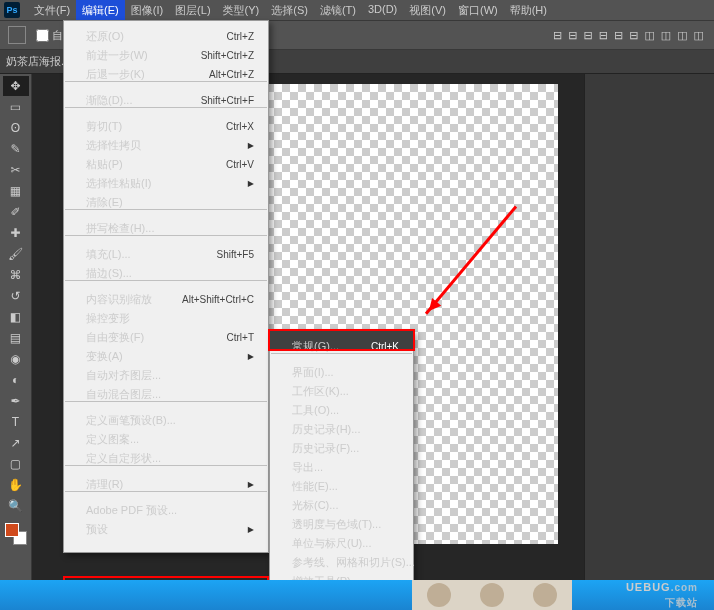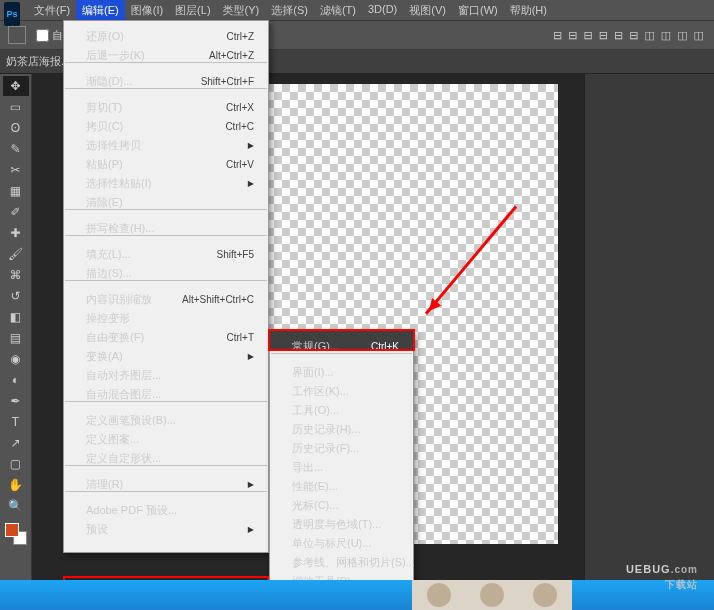--- a/index.html
+++ b/index.html
@@ -1,18 +1,18 @@
 <!DOCTYPE html>
 <html><head>
   <meta charset="utf-8">
   <style>
     *{margin:0;padding:0;box-sizing:border-box;font-family:"Microsoft YaHei",Arial,sans-serif;font-size:11px;color:#ccc;user-select:none}
     body{background:#535353;width:714px;height:610px;overflow:hidden;position:relative}
     .topbar{height:20px;background:#535353;display:flex;align-items:center;padding-left:28px;position:relative}
-    .topbar .logo{position:absolute;left:4px;top:2px;width:16px;height:24px;background:#001e36;border-radius:2px;display:flex;align-items:center;justify-content:center;color:#31a8ff;font-size:9px;font-weight:bold}
+    .topbar .logo{position:absolute;left:4px;top:2px;width:16px;height:16px;background:#001e36;border-radius:2px;display:flex;align-items:center;justify-content:center;color:#31a8ff;font-size:9px;font-weight:bold}
     .menubar .item{padding:13px 6px;cursor:default}
     .menubar .item.active{background:#1d4ed8;color:#fff}
     .optionsbar{height:30px;background:#535353;border-top:1px solid #383838;border-bottom:1px solid #383838;display:flex;align-items:center;padding-left:8px;gap:10px;font-size:10px}
     .optionsbar .icon{width:18px;height:18px;border:1px solid #888;display:inline-block}
     .optionsbar select{background:#535353;border:1px solid #666;color:#ccc;font-size:10px}
     .optionsbar input[type=checkbox]{vertical-align:middle}
     .docbar{height:24px;background:#3f3f3f;display:flex;align-items:center;padding-left:6px;font-size:10px;border-bottom:1px solid #222}
     .main{position:absolute;top:74px;left:0;right:0;bottom:30px;display:flex}
     .toolbox{width:32px;background:#535353;display:flex;flex-direction:column;gap:1px;padding-top:2px;border-right:1px solid #383838}
     .tool{width:26px;height:20px;margin:0 auto;display:flex;align-items:center;justify-content:center;font-size:12px;color:#ccc}
@@ -23,21 +23,21 @@
     .canvas{flex:1;background:#262626;display:flex;align-items:flex-start;justify-content:center;padding-top:10px;position:relative;overflow:hidden}
     .checker{width:300px;height:460px;background-image:
       linear-gradient(45deg,#ccc 25%,transparent 25%),
       linear-gradient(-45deg,#ccc 25%,transparent 25%),
       linear-gradient(45deg,transparent 75%,#ccc 75%),
       linear-gradient(-45deg,transparent 75%,#ccc 75%);
       background-size:16px 16px;background-position:0 0,0 8px,8px -8px,-8px 0;background-color:#fff;margin-left:200px}
     .rightpanel{width:130px;background:#3a3a3a;border-left:1px solid #222}
     .statusbar{position:absolute;bottom:18px;left:0;height:12px;font-size:10px;padding-left:40px}
     .taskbar{position:absolute;bottom:0;left:0;right:0;height:30px;background:linear-gradient(180deg,#1ca4f4,#1a84d1)}
-    .watermark{position:absolute;bottom:18px;right:16px;color:#fff;font-size:20px;font-weight:bold;letter-spacing:1px}
+    .watermark{position:absolute;bottom:0;right:16px;color:#fff;font-size:20px;font-weight:bold;letter-spacing:1px}
     .watermark .sub{font-size:10px;opacity:.8}
     .dropdown{position:absolute;background:#f0f0f0;border:1px solid #999;box-shadow:3px 3px 6px rgba(0,0,0,.4)}
     .dropdown .row{display:flex;justify-content:space-between;align-items:center;height:19px;padding:11px 14px 0 22px;color:#000;font-size:11px;white-space:nowrap}
     .dropdown .row .shortcut{color:#444;font-size:10px;margin-left:24px}
     .dropdown .row .arrow{font-size:8px;color:#333}
     .dropdown .sep{height:1px;background:#c0c0c0;margin:3px 1px}
     .dropdown .row.highlight{background:#404040;color:#fff}
     .dropdown .row.highlight .shortcut,.dropdown .row.highlight .arrow{color:#fff}
     .emphasis-box{position:absolute;border:2px solid #ff0000;pointer-events:none}
     .ann-arrow{position:absolute;width:140px;height:3px;background:#ff0000;transform-origin:left center}
@@ -127,36 +127,36 @@
   <span>30%</span>&nbsp;&nbsp;
   <span>文档...</span>
 </div>
 
 <div class="dropdown" id="edit-menu" style="left:63px;top:20px;width:206px">
     <div class="row">
       <span>还原(O)</span>
       <span class="shortcut">Ctrl+Z</span>
     </div>
     <div class="row">
+      <span>前进一步(W)</span>
+      <span class="shortcut">Shift+Ctrl+Z</span>
+    </div>
+    <div class="row">
       <span>后退一步(K)</span>
       <span class="shortcut">Alt+Ctrl+Z</span>
     </div>
     <div class="sep"></div>
     <div class="row">
       <span>渐隐(D)...</span>
       <span class="shortcut">Shift+Ctrl+F</span>
     </div>
     <div class="sep"></div>
     <div class="row">
       <span>剪切(T)</span>
       <span class="shortcut">Ctrl+X</span>
-    </div>
-    <div class="row">
-      <span>拷贝(C)</span>
-      <span class="shortcut">Ctrl+C</span>
     </div>
     <div class="row">
       <span>选择性拷贝</span>
       <span class="arrow">▶</span>
     </div>
     <div class="row">
       <span>粘贴(P)</span>
       <span class="shortcut">Ctrl+V</span>
     </div>
     <div class="row">

